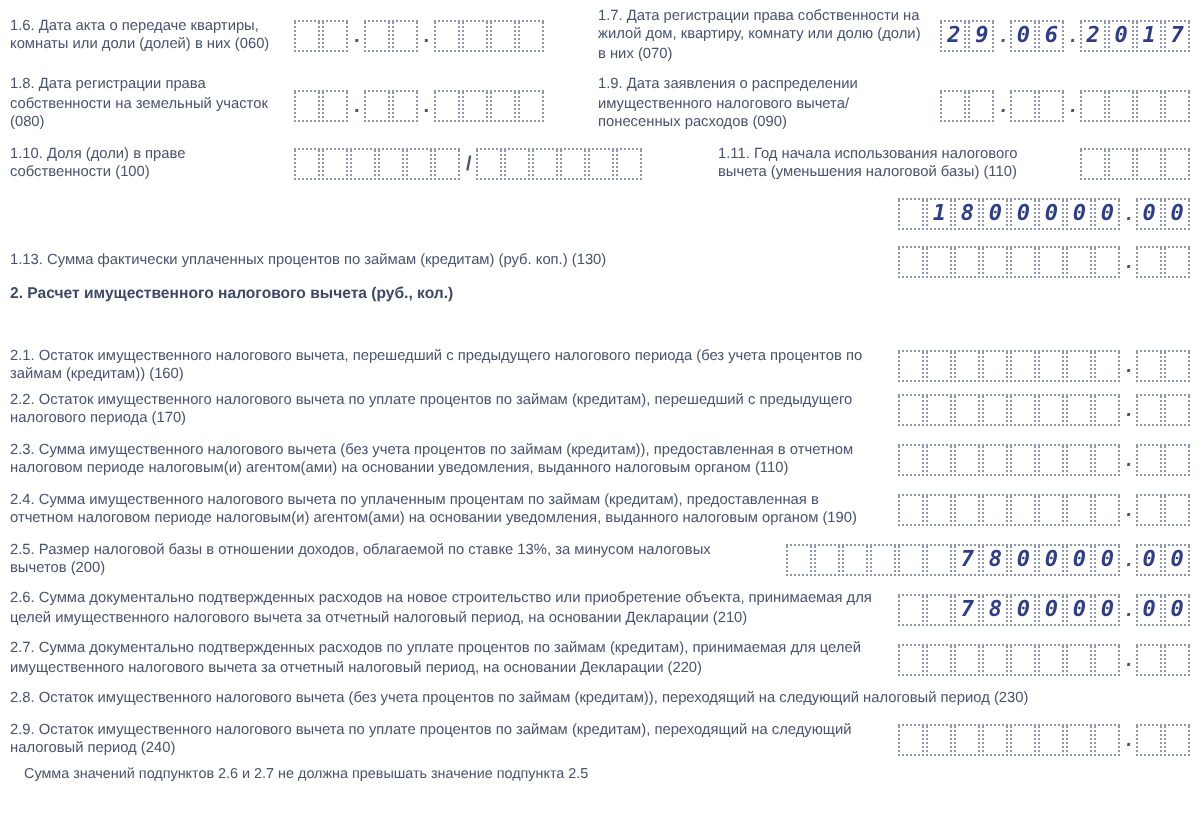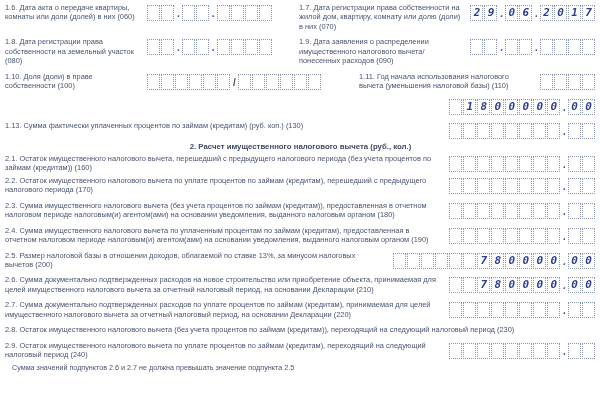--- a/index.html
+++ b/index.html
@@ -2,42 +2,42 @@
 <html><head>
 <meta charset="utf-8">
 <style>
   html,body{margin:0;padding:0;background:#ffffff;}
   body{
     width:600px;height:409px;overflow:hidden;
     font-family:"Liberation Sans", sans-serif;
     color:#47536f;
   }
   .form{padding:3px 4px 0 5px;width:591px;}
-  .row{display:flex;align-items:flex-start;margin-bottom:6px;}
+  .row{display:flex;align-items:center;margin-bottom:6px;}
   .row.tight{margin-bottom:3px;}
   .lbl{font-size:7.4px;line-height:1.28;color:#47536f;}
   .w140{width:138px;flex:none;padding-right:4px;}
   .w150{width:148px;flex:none;padding-right:4px;}
   .grow{flex:1 1 auto;padding-right:8px;}
   .boxes{white-space:nowrap;flex:none;}
   .boxes-right{margin-left:auto;font-style:italic;}
   .cell{
     display:inline-block;width:11px;height:14px;
     border:1px dotted #8e98ad;margin-right:1px;
     text-align:center;line-height:14px;
     font-family:"DejaVu Sans Mono", monospace;
     font-size:11px;font-weight:bold;color:#2e3d8a;
     background:#fff;vertical-align:bottom;
   }
   .sep{
     display:inline-block;margin:0 2px;color:#47536f;
     font-size:10px;font-weight:bold;line-height:14px;vertical-align:bottom;
   }
   .section-title{
-    font-size:7.8px;font-weight:bold;color:#3c4966;margin:1px 0 3px 0;text-align:center;
+    font-size:7.8px;font-weight:bold;color:#3c4966;margin:1px 0 22px 0;
   }
   .footer-note{
     font-size:7.2px;color:#47536f;padding-left:7px;margin-top:1px;
   }
 </style>
 </head>
 <body>
 
 <div class="form">
 
@@ -77,21 +77,21 @@
     <div class="lbl grow">2.1. Остаток имущественного налогового вычета, перешедший с предыдущего налогового периода (без учета процентов по займам (кредитам)) (160)</div>
     <div class="boxes boxes-right"><span class="cell"></span><span class="cell"></span><span class="cell"></span><span class="cell"></span><span class="cell"></span><span class="cell"></span><span class="cell"></span><span class="cell"></span><span class="sep">.</span><span class="cell"></span><span class="cell"></span></div>
   </div>
 
   <div class="row">
     <div class="lbl grow">2.2. Остаток имущественного налогового вычета по уплате процентов по займам (кредитам), перешедший с предыдущего налогового периода (170)</div>
     <div class="boxes boxes-right"><span class="cell"></span><span class="cell"></span><span class="cell"></span><span class="cell"></span><span class="cell"></span><span class="cell"></span><span class="cell"></span><span class="cell"></span><span class="sep">.</span><span class="cell"></span><span class="cell"></span></div>
   </div>
 
   <div class="row">
-    <div class="lbl grow">2.3. Сумма имущественного налогового вычета (без учета процентов по займам (кредитам)), предоставленная в отчетном налоговом периоде налоговым(и) агентом(ами) на основании уведомления, выданного налоговым органом (180)</div>
+    <div class="lbl grow">2.3. Сумма имущественного налогового вычета (без учета процентов по займам (кредитам)), предоставленная в отчетном налоговом периоде налоговым(и) агентом(ами) на основании уведомления, выданного налоговым органом (110)</div>
     <div class="boxes boxes-right"><span class="cell"></span><span class="cell"></span><span class="cell"></span><span class="cell"></span><span class="cell"></span><span class="cell"></span><span class="cell"></span><span class="cell"></span><span class="sep">.</span><span class="cell"></span><span class="cell"></span></div>
   </div>
 
   <div class="row">
     <div class="lbl grow">2.4. Сумма имущественного налогового вычета по уплаченным процентам по займам (кредитам), предоставленная в отчетном налоговом периоде налоговым(и) агентом(ами) на основании уведомления, выданного налоговым органом (190)</div>
     <div class="boxes boxes-right"><span class="cell"></span><span class="cell"></span><span class="cell"></span><span class="cell"></span><span class="cell"></span><span class="cell"></span><span class="cell"></span><span class="cell"></span><span class="sep">.</span><span class="cell"></span><span class="cell"></span></div>
   </div>
 
   <div class="row">
     <div class="lbl grow">2.5. Размер налоговой базы в отношении доходов, облагаемой по ставке 13%, за минусом налоговых вычетов (200)</div>

